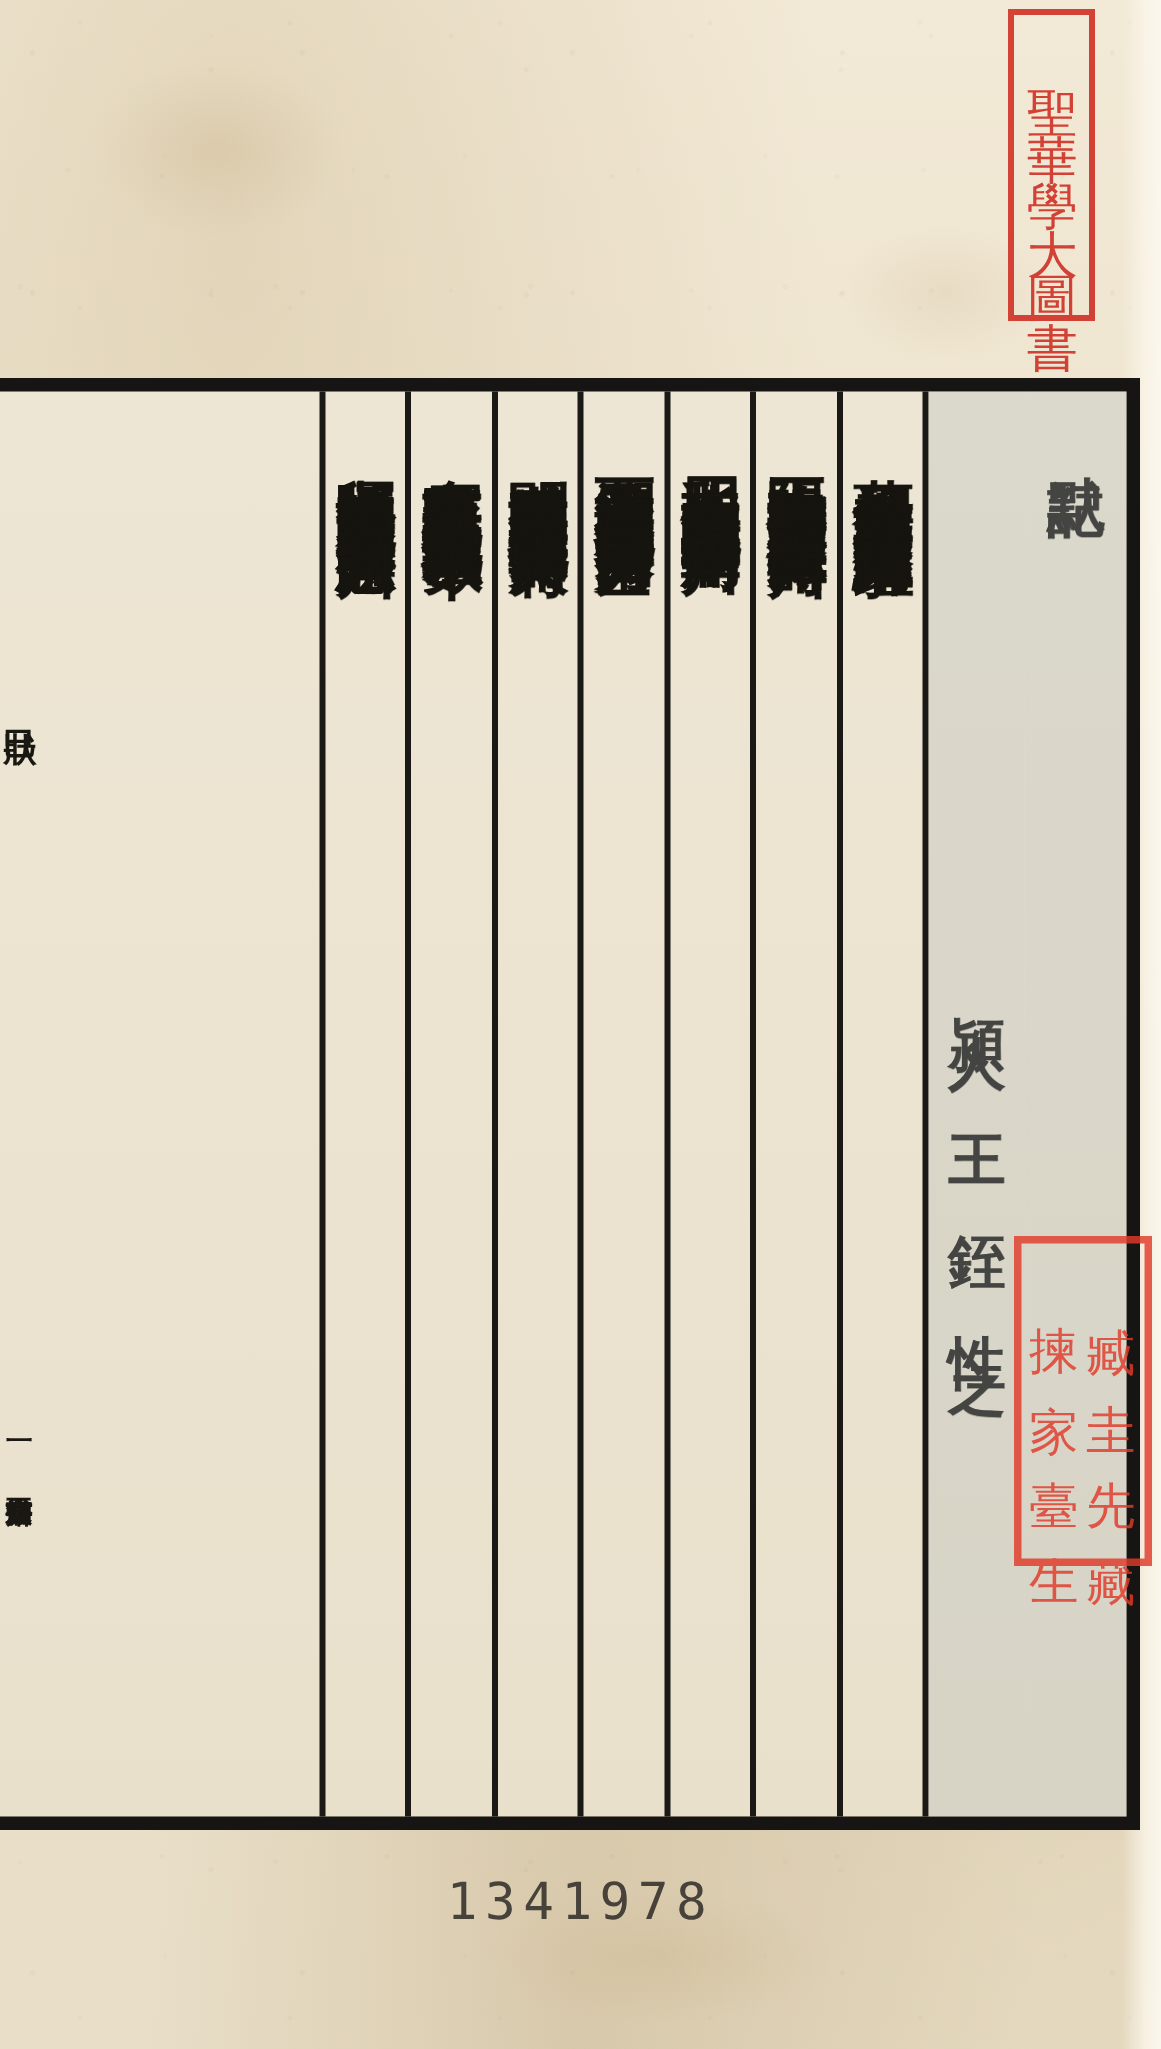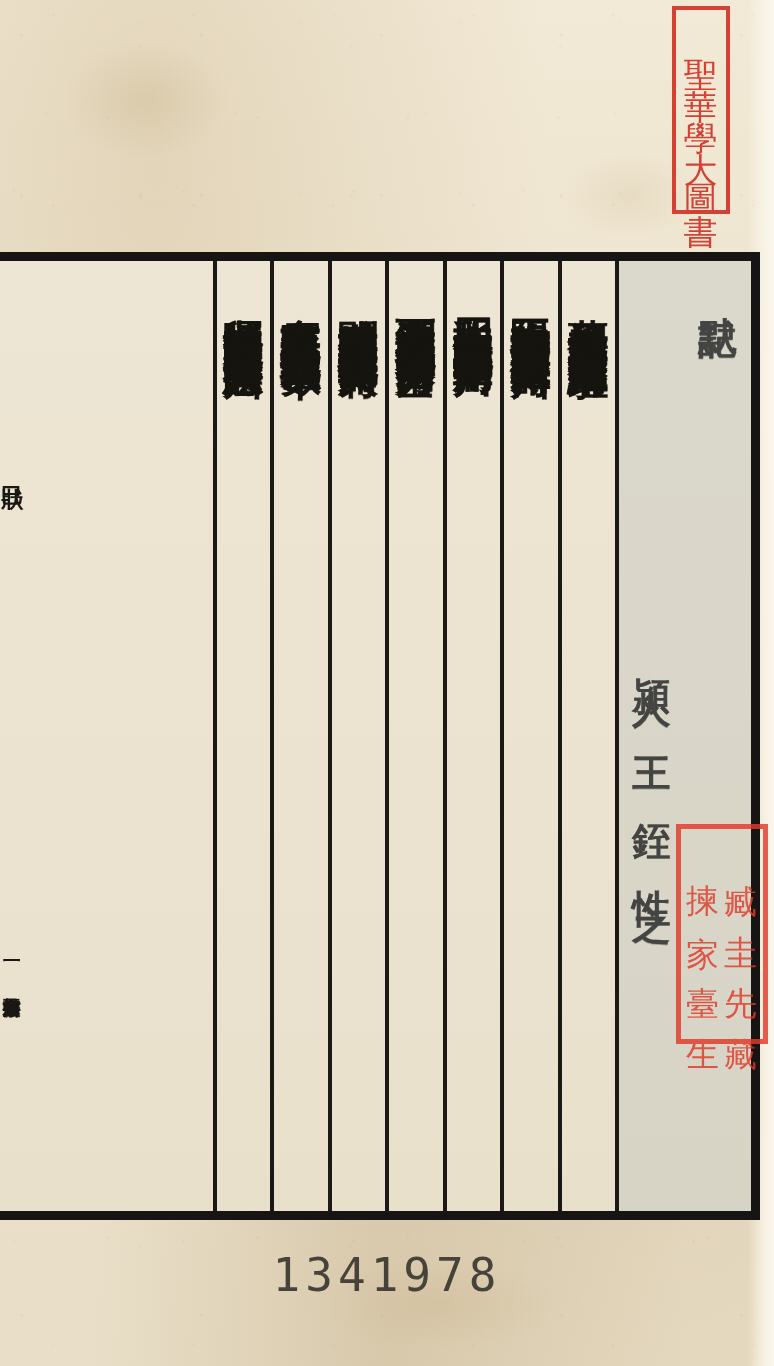--- a/index.html
+++ b/index.html
@@ -189,21 +189,21 @@
     white-space: nowrap;
   }
 
   
   #accession {
     position: absolute;
     left: 0; top: 1248px;
     width: 774px;
     text-align: center;
     font-family: "DejaVu Sans Mono", monospace;
-    font-size: 46px;
+    font-size: 34px;
     letter-spacing: 5px;
     color: #2e2b26;
     opacity: 0.85;
   }
 
   
   .stain {
     position: absolute;
     border-radius: 50%;
     pointer-events: none;

